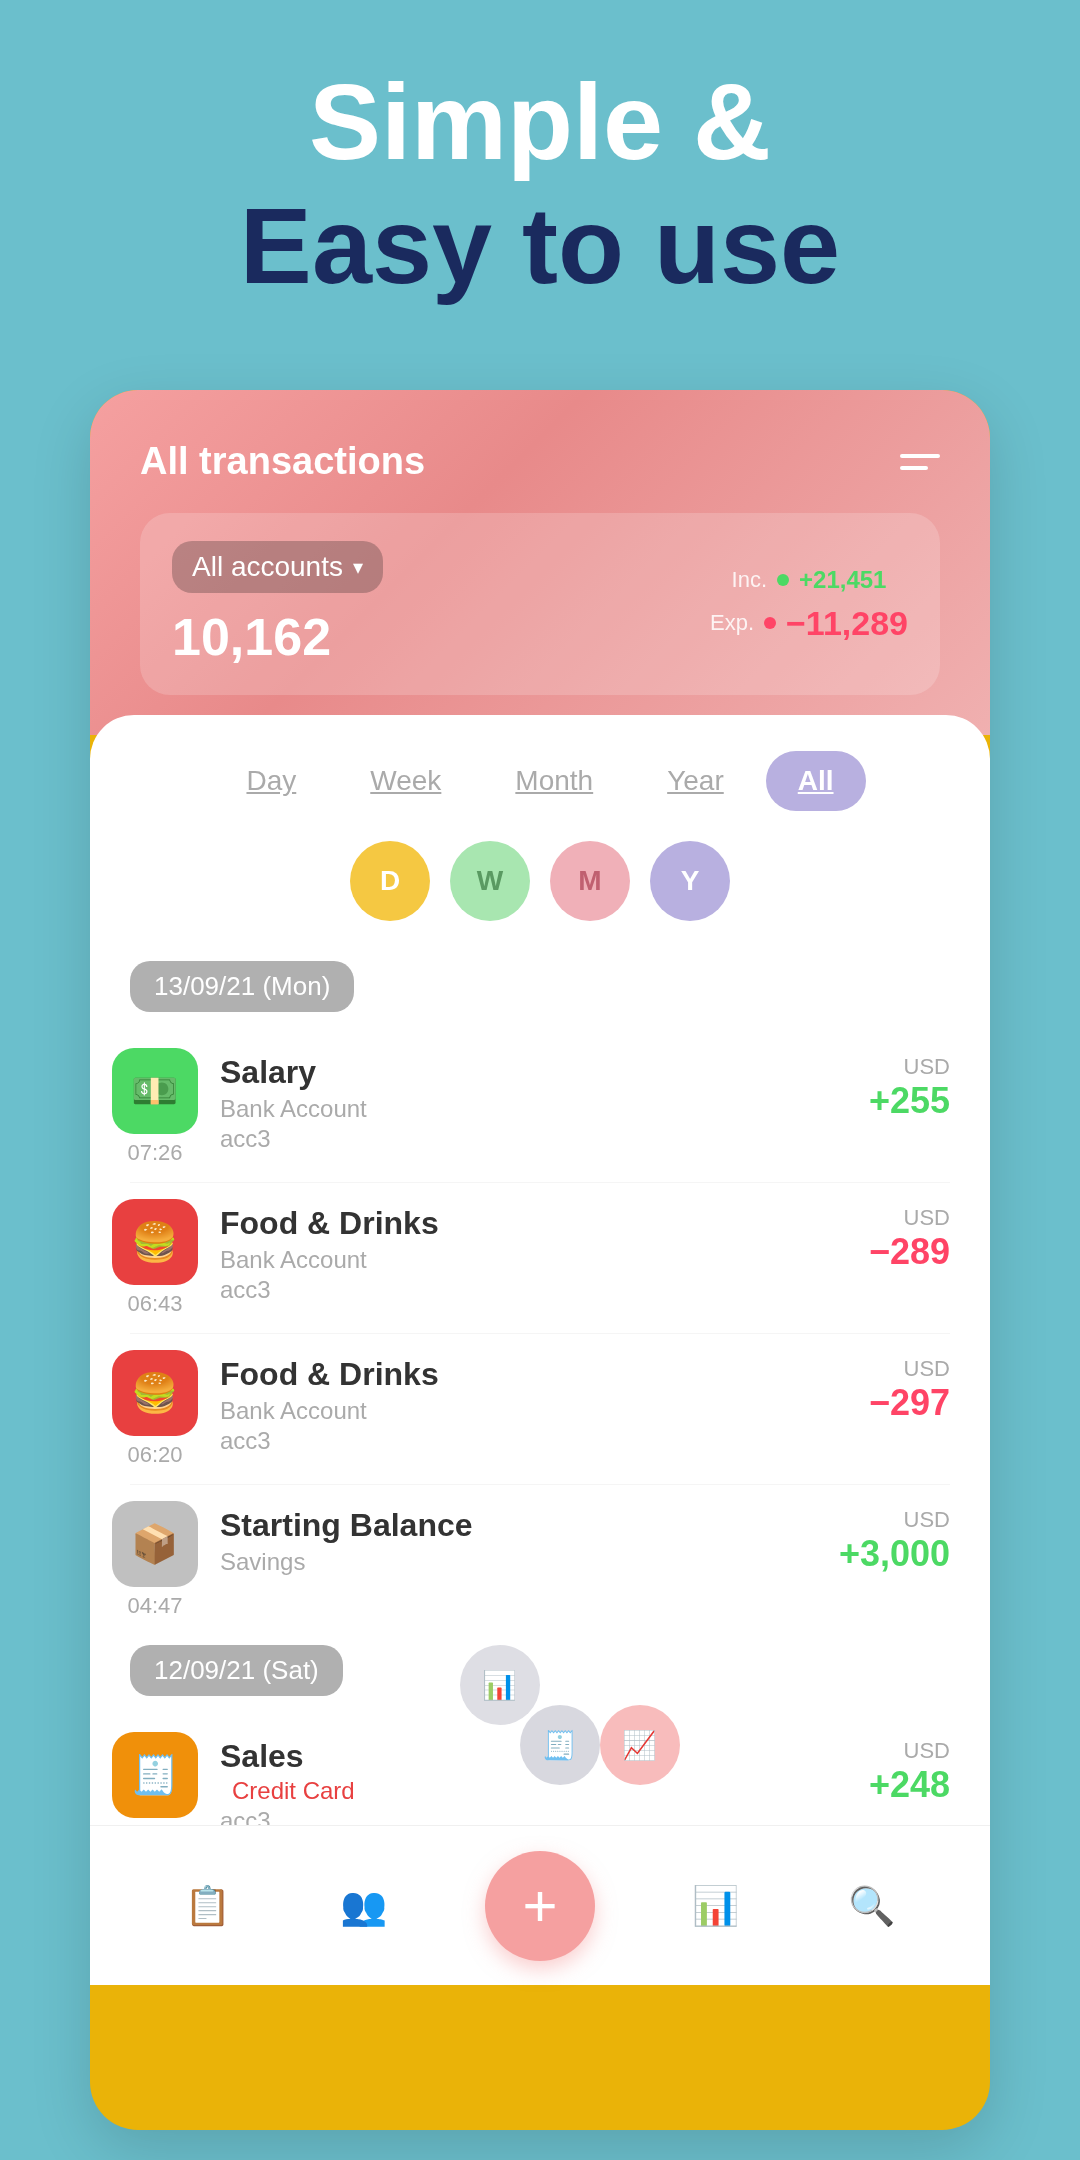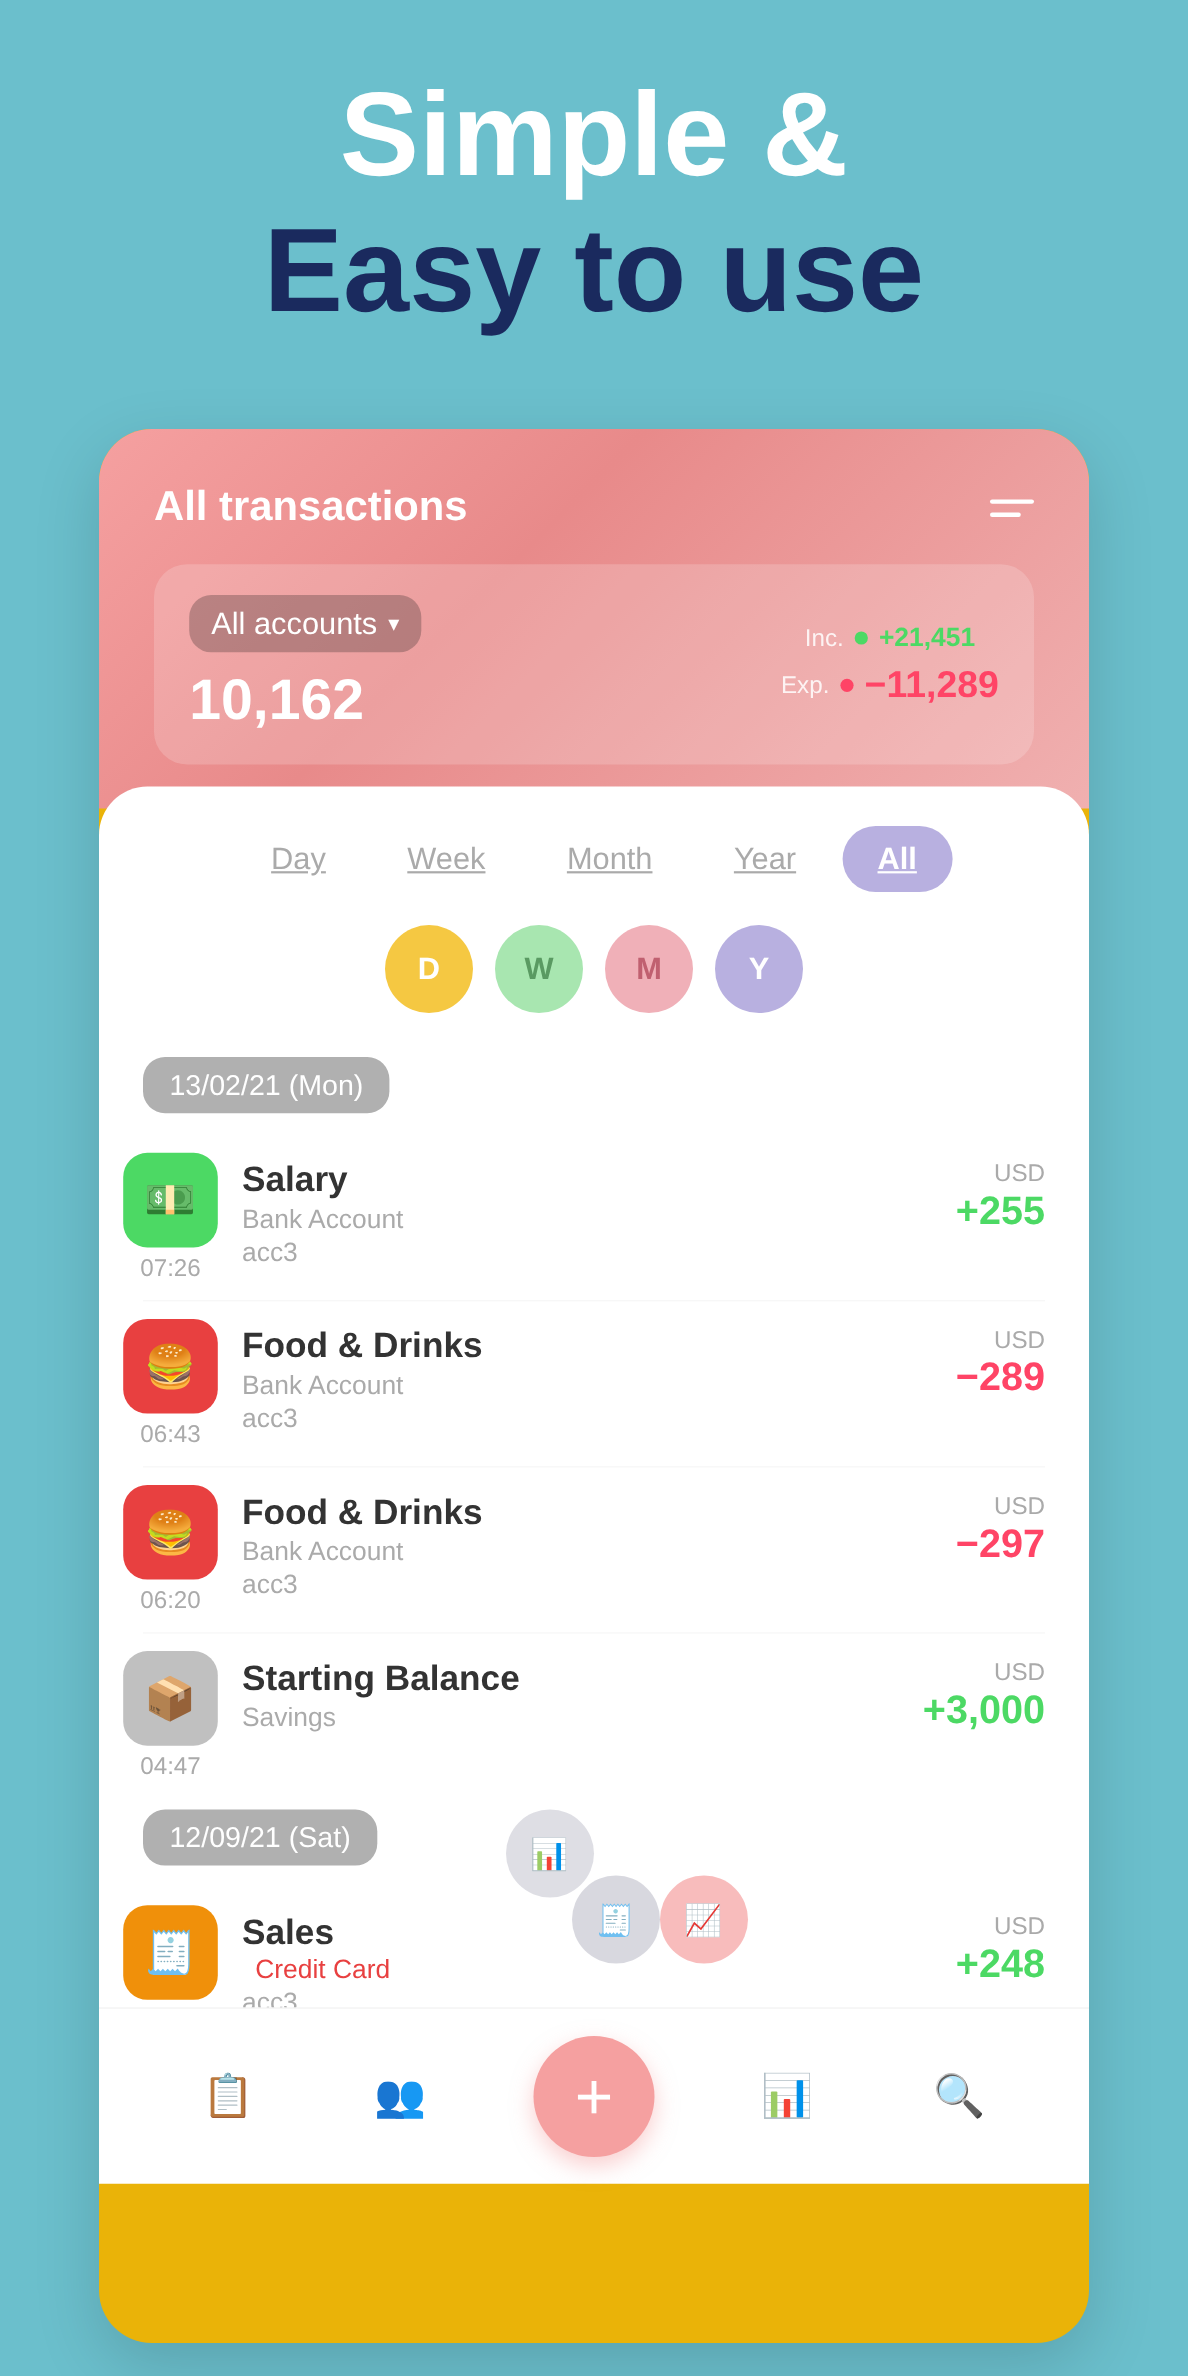--- a/index.html
+++ b/index.html
@@ -464,21 +464,21 @@
     </div>
 
     <div class="period-buttons">
       <div class="period-btn period-btn-d">D</div>
       <div class="period-btn period-btn-w">W</div>
       <div class="period-btn period-btn-m">M</div>
       <div class="period-btn period-btn-y">Y</div>
     </div>
 
     <div>
-      <div class="date-separator">13/02/21 (Mon)</div>
+      <div class="date-separator">13/09/21 (Mon)</div>
 
       
       <div class="transaction-item">
         <div class="transaction-time-icon">
           <div class="transaction-icon icon-green">💵</div>
           <span class="transaction-time">07:26</span>
         </div>
         <div class="transaction-info">
           <div class="transaction-name">Salary</div>
           <div class="transaction-account">Bank Account</div>

